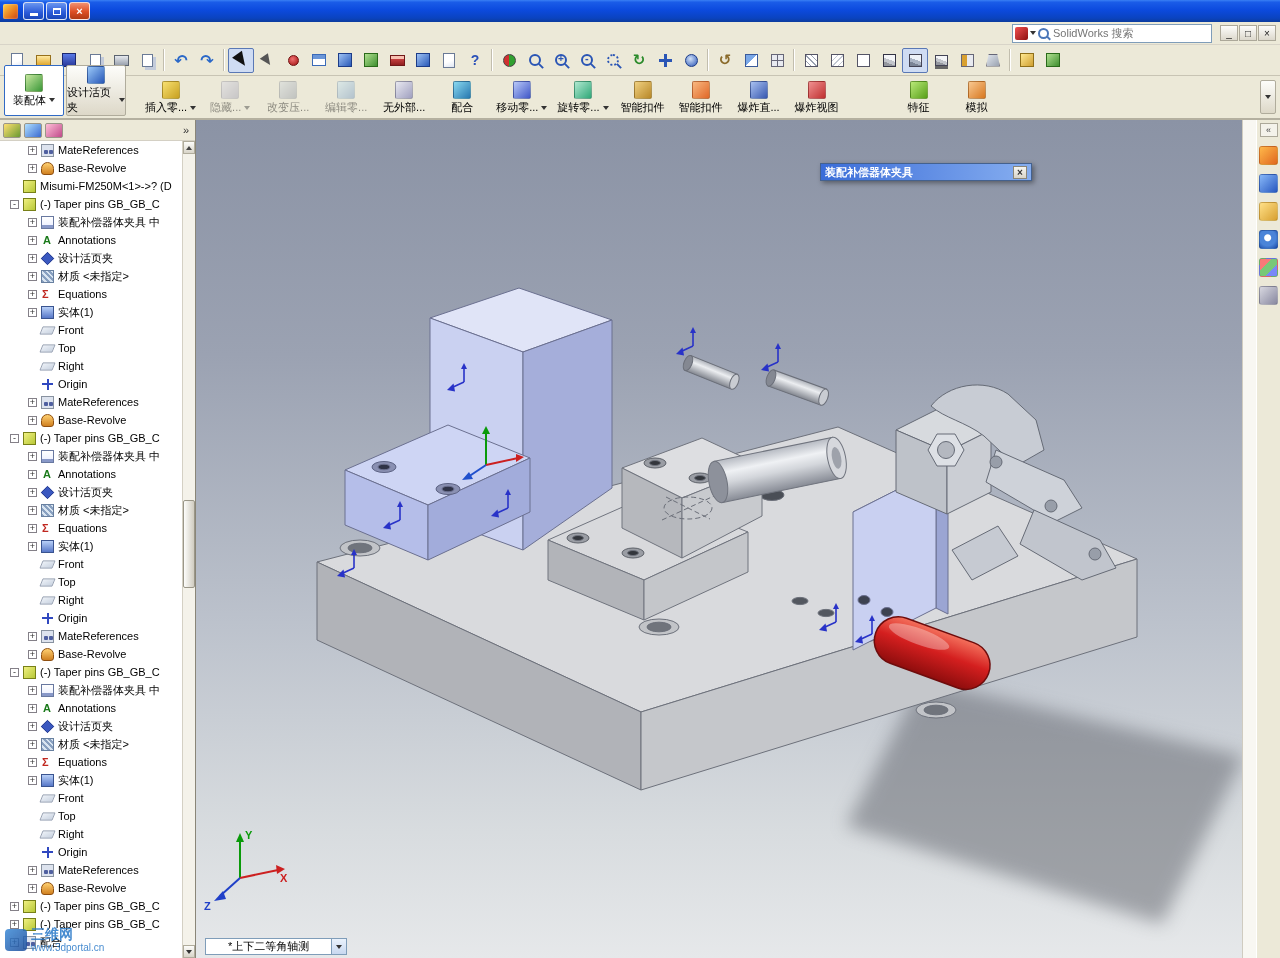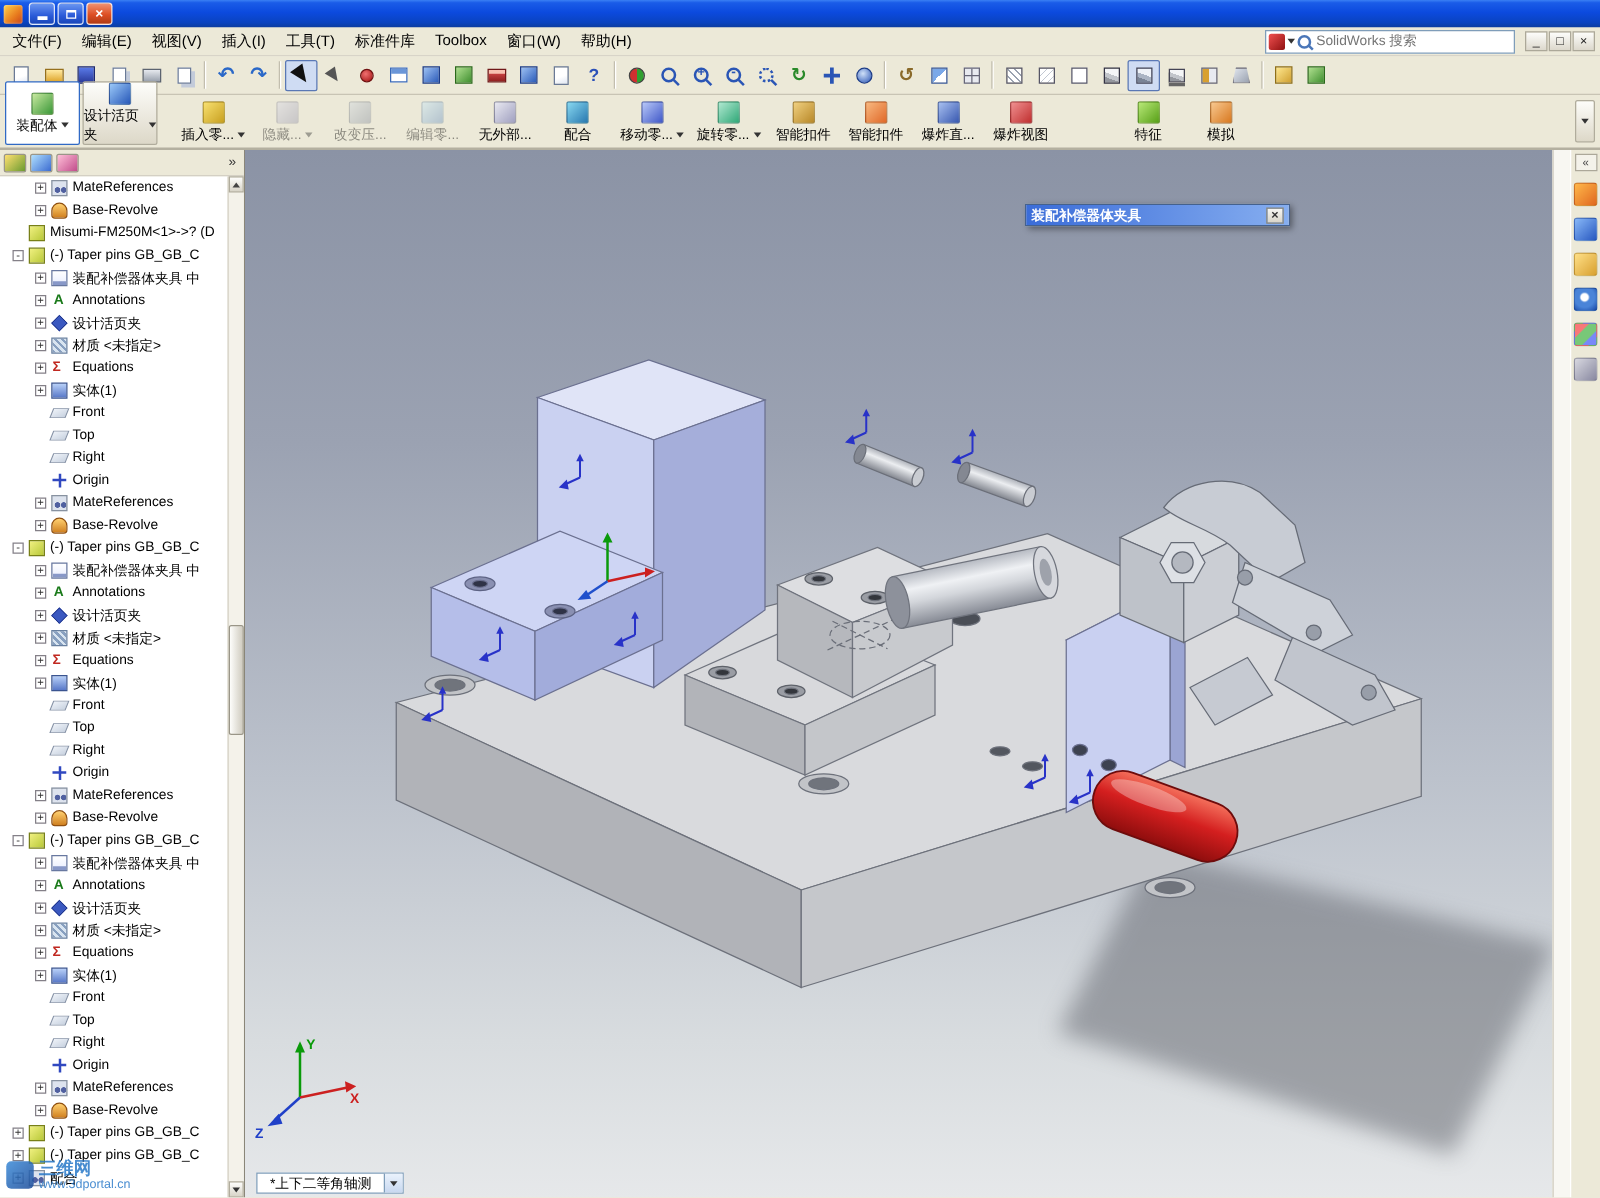--- a/index.html
+++ b/index.html
@@ -162,21 +162,21 @@
  display:flex;flex-direction:column;align-items:center;justify-content:center;font-size:8px;line-height:9px;padding:0 2px}
 .m-cal{width:16px;height:10px;background:repeating-linear-gradient(90deg,#5a6a8a 0 2px,#d8e0ec 2px 5px);border:1px solid #4a5a7a}
 .m-units u{color:#1a4ab8}
 .m-xyz{font-weight:bold;color:#444;letter-spacing:1px}
 .m-angle{width:11px;height:11px;border-right:2px solid #3a5ab0;border-bottom:2px solid #3a5ab0;border-bottom-right-radius:11px}
 .m-exp{width:13px;height:11px;background:linear-gradient(180deg,#ffe9a0,#e0a830);border:1px solid #96701c}
 .mbtn.dd{min-width:15px}
 
 
 .viewsel{position:absolute;left:9px;bottom:3px;height:17px;display:flex;align-items:center;background:#fff;border:1px solid #7f9db9;font-size:11px;z-index:6}
-.viewsel-text{padding:0 10px;white-space:nowrap}
+.viewsel-text{padding:0 22px;white-space:nowrap}
 .viewsel-dd{width:15px;height:15px;border-left:1px solid #7f9db9;background:linear-gradient(180deg,#eaf2fc,#c8d8f0);display:flex;align-items:center;justify-content:center}
 
 
 .tp-gap{position:absolute;left:1242px;top:120px;width:14px;bottom:0;background:#f8f7f2;border-left:1px solid #d0ccc0}
 .taskpane{position:absolute;left:1256px;top:120px;width:24px;bottom:0;background:#ece9d8;border-left:1px solid #fff;
  display:flex;flex-direction:column;align-items:center;padding-top:3px;gap:9px}
 .tp-top{width:18px;height:14px;border:1px solid #aca899;background:#f4f2ea;display:flex;align-items:center;justify-content:center;font-size:9px;color:#444}
 .tp-ico{width:19px;height:19px;border-radius:3px;border:1px solid #00000022;flex:none}
 .tp-home{background:linear-gradient(135deg,#ffb84a,#e06820)}
 .tp-lib{background:linear-gradient(135deg,#88b8f8,#2858c0)}
@@ -197,32 +197,20 @@
     <span class="win-btn">
         <span class="glyph-restore"></span>
       </span>
     <span class="win-btn close">
         <span>×</span>
       </span>
   </span>
 </div>
 
 <div class="menubar">
-  <span style="display:flex">
-
-  <span class="menu-item">文件(F)</span>
-      <span class="menu-item">编辑(E)</span>
-      <span class="menu-item">视图(V)</span>
-      <span class="menu-item">插入(I)</span>
-      <span class="menu-item">工具(T)</span>
-      <span class="menu-item">标准件库</span>
-      <span class="menu-item">Toolbox</span>
-      <span class="menu-item">窗口(W)</span>
-      <span class="menu-item">帮助(H)</span>
-    </span>
   <span class="menu-search">
     <span class="search-logo"></span>
     <span class="car-dn"></span>
     <span class="search-mag"></span>
     <input class="search-input" placeholder="SolidWorks 搜索" style="">
   </span>
   <span class="mdi-btns">
     <span class="mdi-btn">_</span>
     <span class="mdi-btn">□</span>
     <span class="mdi-btn">×</span>

